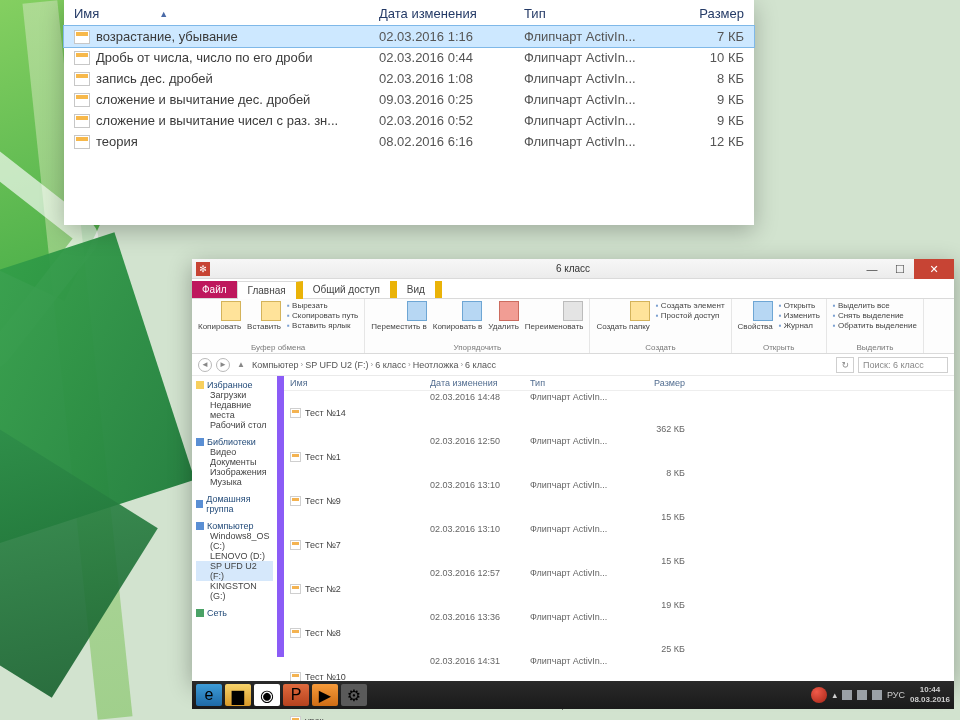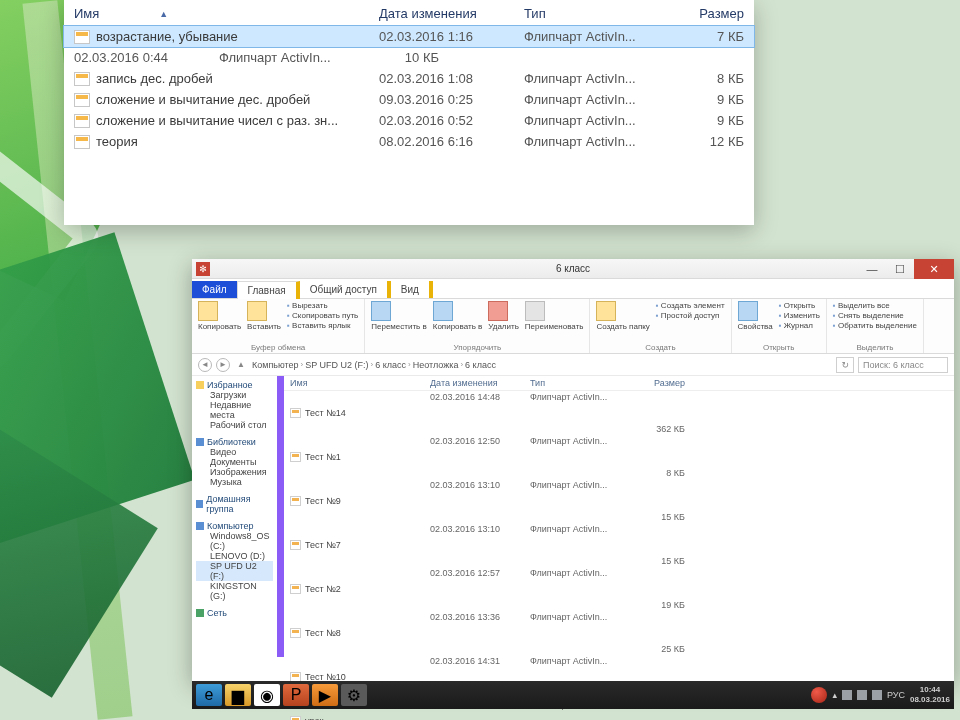--- a/index.html
+++ b/index.html
@@ -75,29 +75,29 @@
     color:#333;
   }
   .titlebar { height:20px; background:linear-gradient(#f7f7f7,#ececec); display:flex; align-items:center; position:relative; border-bottom:1px solid #dadada;}
   .titlebar .title { position:absolute; left:50%; transform:translateX(-50%); font-size:10px; color:#333;}
   .tb-btns { position:absolute; right:0; top:0; display:flex; height:20px;}
   .tb-btn { width:28px; display:flex; align-items:center; justify-content:center; font-size:11px; color:#444;}
   .tb-close { background:#c74434; color:#fff; width:40px; }
   .tb-app { position:absolute; left:4px; top:3px; width:14px; height:14px; background:#c74434; display:flex; align-items:center; justify-content:center; color:#fff; font-size:9px;}
   
   .tabs { display:flex; height:20px; border-bottom:1px solid #dadada; font-size:10px; align-items:flex-end; }
-  .tabs .filetab { background:#1d4ed8; color:#fff; padding:3px 10px; }
-  .tabs .tab { padding:3px 10px; color:#444; border-right:4px solid #eab308; }
+  .tabs .filetab { background:#be185d; color:#fff; padding:3px 10px; }
+  .tabs .tab { padding:3px 10px; color:#444; border-right:7px solid #eab308; }
   .tabs .tab.active { background:#fff; border-top:1px solid #dadada; border-left:1px solid #dadada; position:relative; top:1px;}
   
   .ribbon { height:55px; background:#fdfdfd; border-bottom:1px solid #dadada; display:flex; }
   .rgrp { border-right:1px solid #e6e6e6; padding:2px 6px 1px; display:flex; flex-direction:column; justify-content:space-between; }
   .rgrp .icons { display:flex; gap:6px; align-items:flex-start; }
   .rgrp .lab { text-align:center; font-size:8px; color:#7a7a7a;}
-  .big { display:flex; flex-direction:column; align-items:flex-start; gap:1px; font-size:8px; color:#444; }
+  .big { display:flex; flex-direction:column; align-items:flex-end; gap:1px; font-size:8px; color:#444; }
   .big .ic { width:20px; height:20px; background:#ffe39a; border:1px solid #d4b35b; }
   .big .ic.blue { background:#b7d7f3; border-color:#6ea6d4; }
   .big .ic.red  { background:#f19d94; border-color:#cc6c5f; }
   .big .ic.gray { background:#e4e4e4; border-color:#bcbcbc; }
   .small-list { display:flex; flex-direction:column; gap:1px; font-size:8px; color:#444; }
   .small-list span::before { content:"▪ "; color:#7a9fd0; }
 
   .addr { height:22px; display:flex; align-items:center; gap:4px; padding:0 6px; border-bottom:1px solid #eaeaea; color:#555; }
   .addr .nav-ic { width:14px; height:14px; border:1px solid #b9b9b9; border-radius:50%; display:flex; align-items:center; justify-content:center; font-size:8px; color:#888;}
   .addr .path { flex:0 0 auto; font-size:9px; display:flex; align-items:center; gap:2px;}
@@ -170,20 +170,24 @@
       <div class="row selected">
         <div class="cell-name">
           <span class="file-ico"></span>
           <span>возрастание, убывание</span>
         </div>
         <div class="cell-date">02.03.2016 1:16</div>
         <div class="cell-type">Флипчарт ActivIn...</div>
         <div class="cell-size">7 КБ</div>
       </div>
       <div class="row">
+        <div class="cell-name">
+          <span class="file-ico"></span>
+          <span>Дробь от числа, число по его дроби</span>
+        </div>
         <div class="cell-date">02.03.2016 0:44</div>
         <div class="cell-type">Флипчарт ActivIn...</div>
         <div class="cell-size">10 КБ</div>
       </div>
       <div class="row">
         <div class="cell-name">
           <span class="file-ico"></span>
           <span>запись дес. дробей</span>
         </div>
         <div class="cell-date">02.03.2016 1:08</div>

